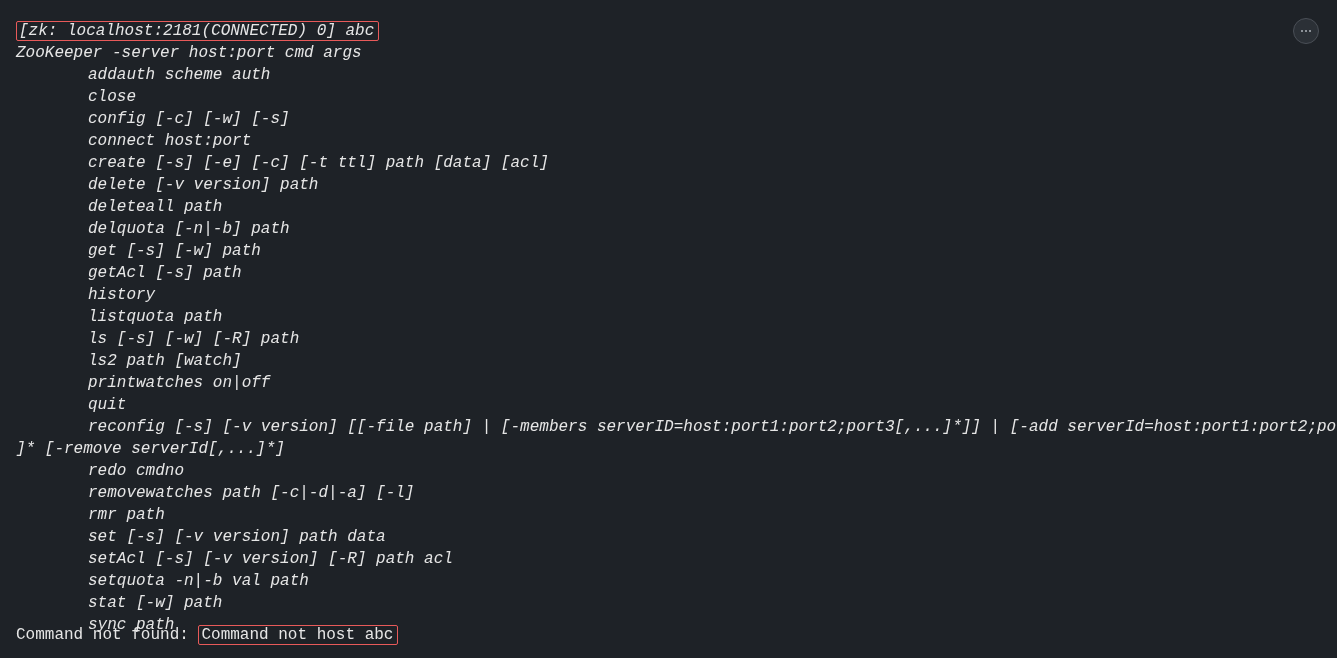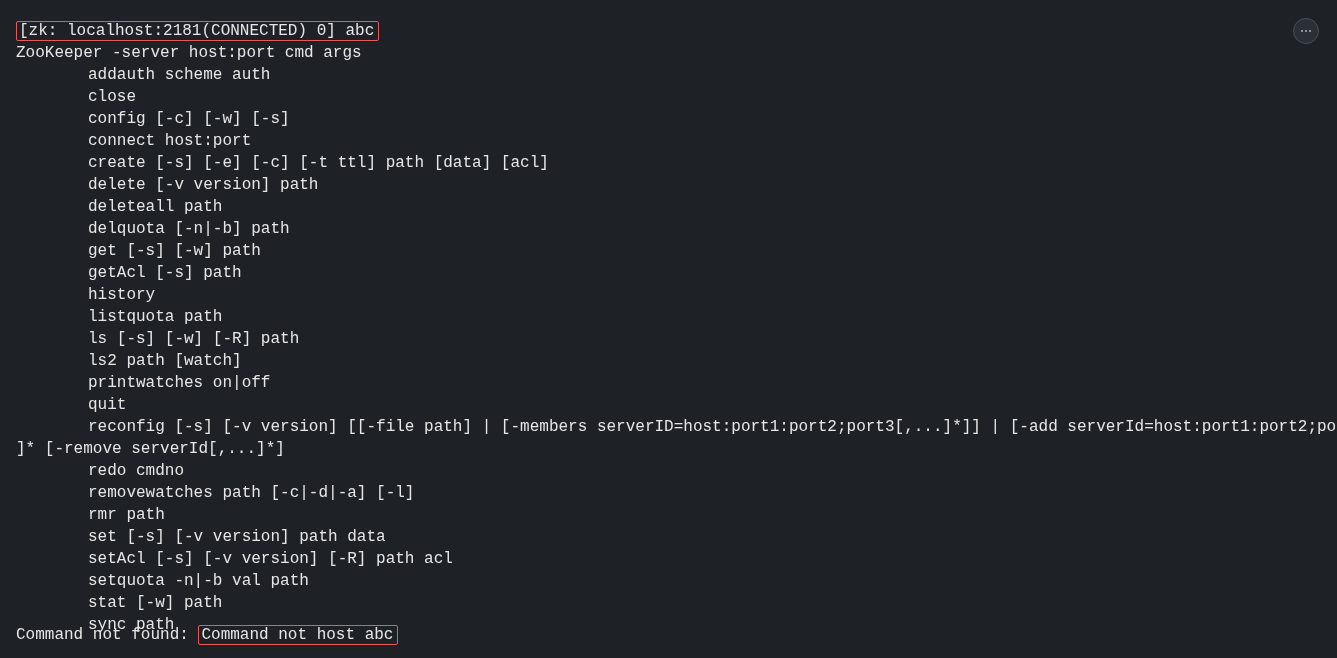--- a/index.html
+++ b/index.html
@@ -33,20 +33,21 @@
     height: 2px;
     background: #aeb3ba;
     border-radius: 50%;
   }
   .terminal {
     position: absolute;
     top: 20px;
     left: 16px;
     right: 0;
     white-space: pre;
+    font-style: italic;
   }
   .hl-box {
     border: 1px solid #e85a5a;
     padding: 0 4px 0 2px;
     border-radius: 2px;
   }
   .indent1 { padding-left: 72px; display: block; }
   .footer-line {
     position: absolute;
     left: 16px;

